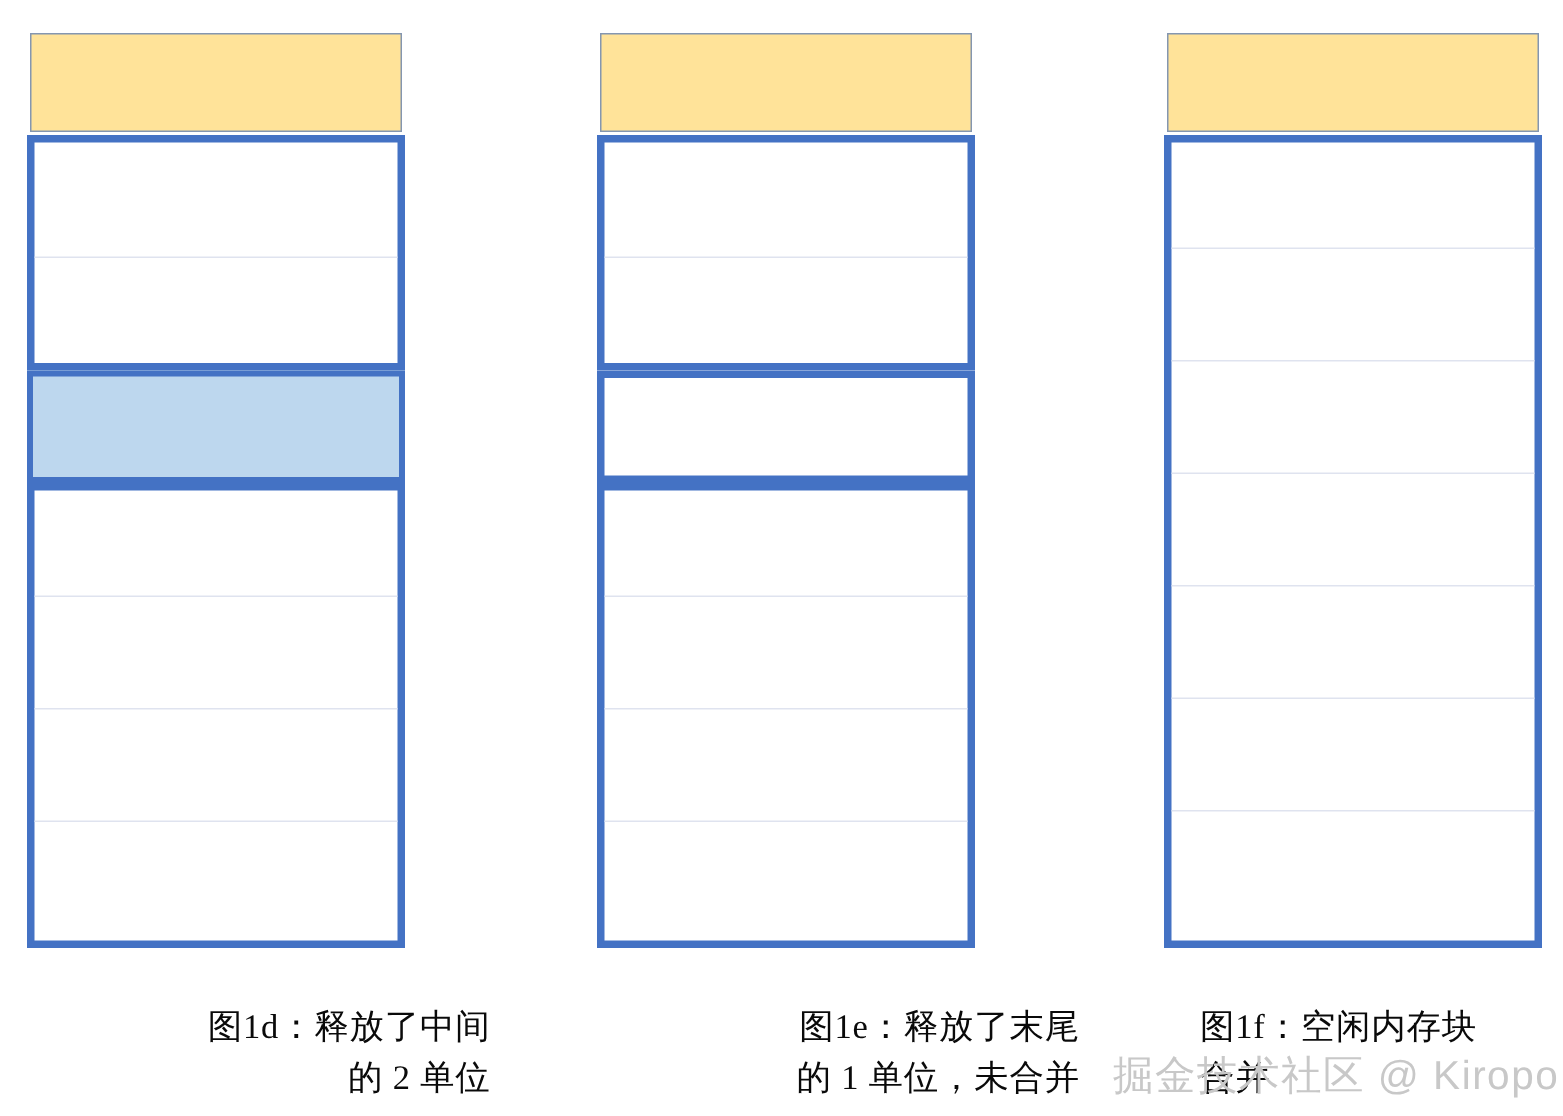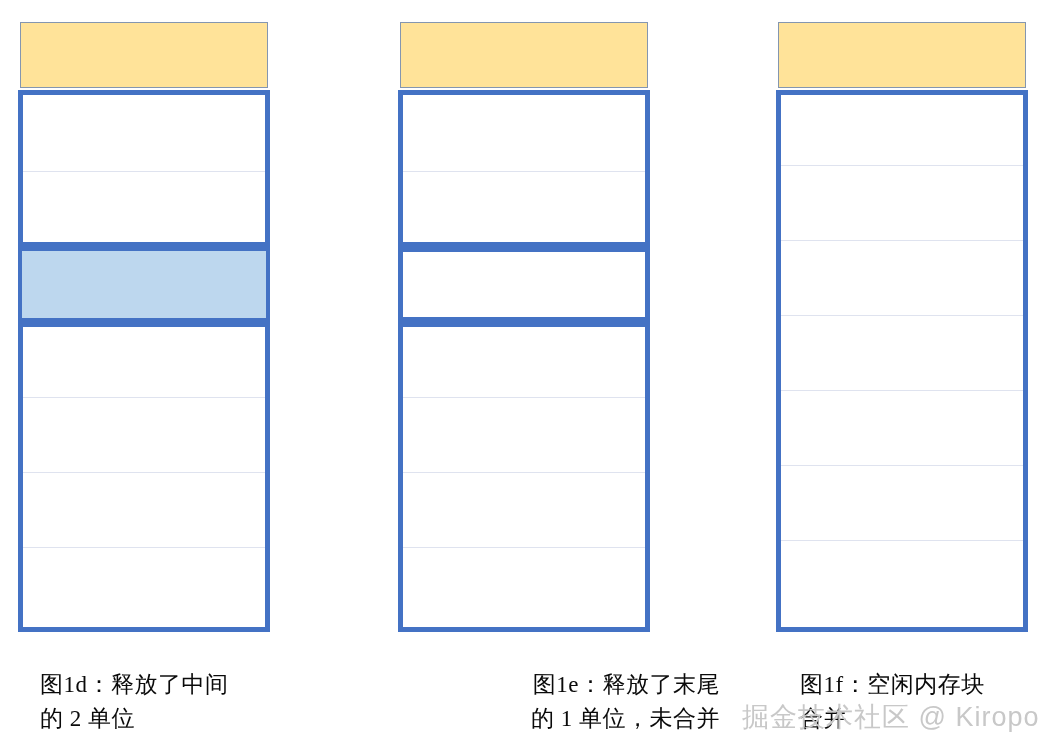--- a/index.html
+++ b/index.html
@@ -73,21 +73,21 @@
   
   .caption {
     position: absolute;
     font-size: 23px;
     line-height: 34px;
     color: #0a0a0a;
     letter-spacing: 0.5px;
     white-space: pre-line;
     font-family: "Liberation Serif", "DejaVu Serif", serif;
   }
-  .cap-0 { left: 40px;  top: 668px; width: 300px; text-align: left; }
+  .cap-0 { left: 27px;  top: 668px; width: 300px; text-align: right; }
   .cap-1 { left: 420px; top: 668px; width: 300px; text-align: right; }
   .cap-2 { left: 800px; top: 668px; width: 300px; text-align: left; }
 
   
   .watermark {
     position: absolute;
     left: 742px;
     top: 700px;
     font-size: 27px;
     line-height: 34px;

